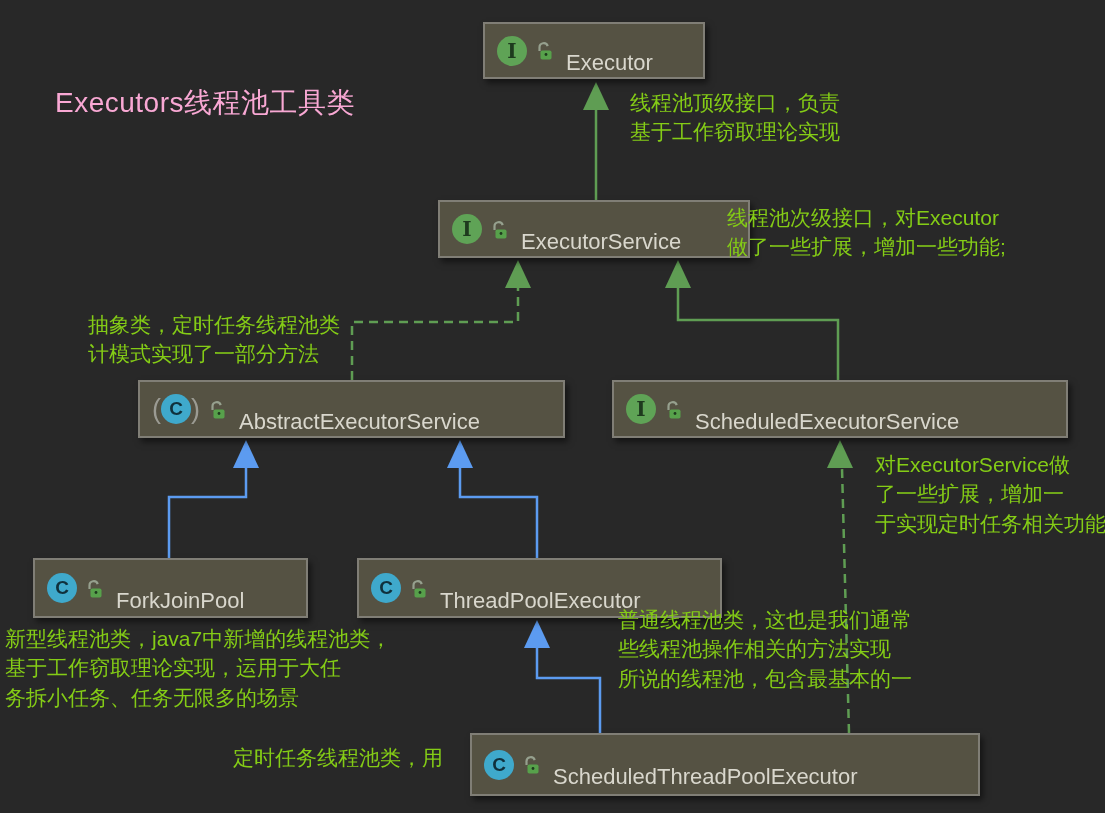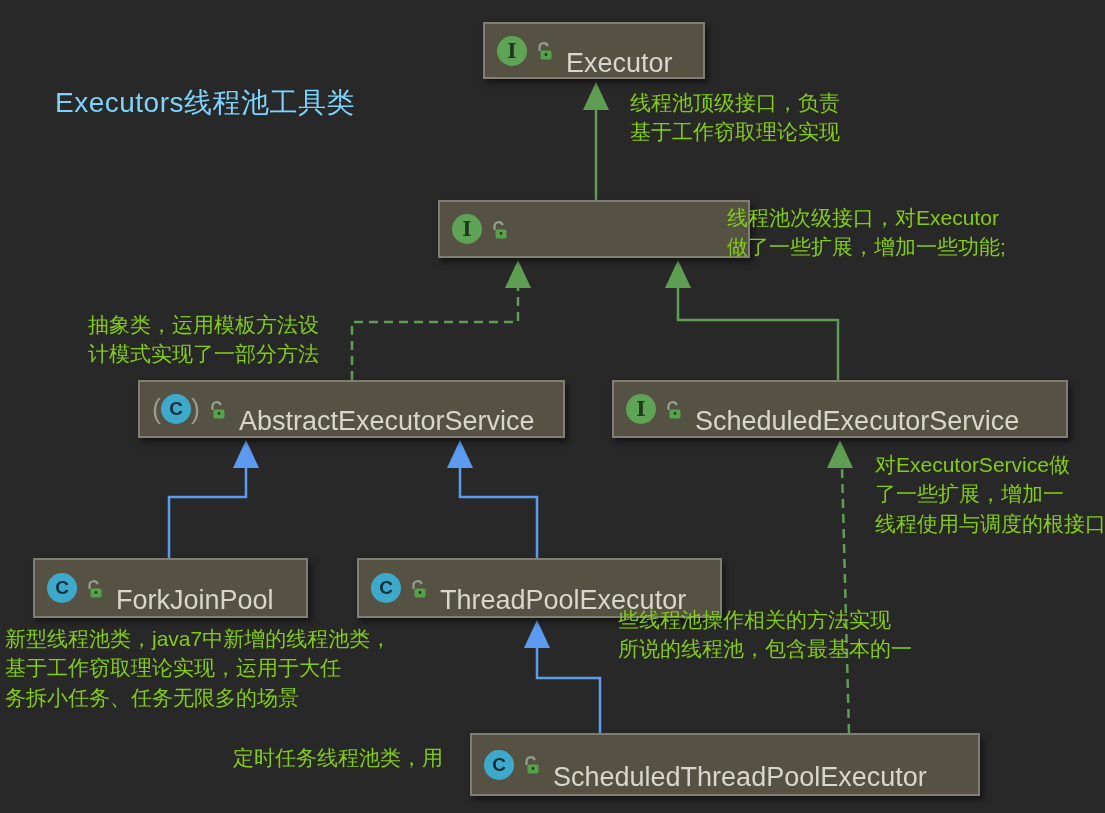--- a/index.html
+++ b/index.html
@@ -5,31 +5,31 @@
   html,body{margin:0;padding:0;background:#282828;}
   #canvas{
     position:relative;width:1105px;height:813px;overflow:hidden;
     background:#282828;
     font-family:"Liberation Sans","DejaVu Sans",sans-serif;
   }
   #arrow-layer{position:absolute;left:0;top:0;width:1105px;height:813px;pointer-events:none;}
 
   .title{
     position:absolute;left:55px;top:84px;
-    color:#7dd3fc;font-size:28px;letter-spacing:.5px;white-space:nowrap;
+    color:#f9a8d4;font-size:28px;letter-spacing:.5px;white-space:nowrap;
   }
 
   .node{
     position:absolute;display:flex;align-items:center;box-sizing:border-box;
     background:#555243;border:2px solid #80randomness7e76;border:2px solid #807e76;
     box-shadow:3px 4px 6px rgba(0,0,0,.5);
     padding:0 12px;
   }
   .node .label{
-    color:#d9d7cd;font-size:27px;margin-left:11px;white-space:nowrap;margin-top:25px;
+    color:#d9d7cd;font-size:22px;margin-left:11px;white-space:nowrap;margin-top:25px;
   }
   .badge{
     width:30px;height:30px;border-radius:50%;flex:0 0 auto;
     display:flex;align-items:center;justify-content:center;font-weight:bold;
   }
   .badge.iface{background:#5fa356;color:#1e3a1e;font-family:"DejaVu Serif",serif;font-size:20px;}
   .badge.cls{background:#3fa9cc;color:#10303c;font-size:19px;}
   .paren{color:#9b9b93;font-size:27px;font-weight:400;line-height:1;flex:0 0 auto;}
   .lock{margin-left:8px;flex:0 0 auto;}
 
@@ -100,20 +100,21 @@
     <span class="label">Executor</span>
   </div>
 
   <div class="node" id="node-executor-service">
     <span class="badge iface">I</span>
     <svg class="lock" width="20" height="21" viewBox="0 0 20 21">
       <path d="M4.5 11 V7.5 a4.2 4.2 0 0 1 8.2 -1.4" fill="none" stroke="#96a08e" stroke-width="2.2"></path>
       <rect x="5.5" y="10.5" width="11" height="9" rx="1.8" fill="#57a14b"></rect>
       <circle cx="11" cy="14.5" r="1.4" fill="#1e3a1e"></circle>
     </svg>
+    <span class="label">ExecutorService</span>
   </div>
 
   <div class="node" id="node-abstract-executor-service">
     <span class="paren">(</span>
     <span class="badge cls">C</span>
     <span class="paren">)</span>
     <svg class="lock" width="20" height="21" viewBox="0 0 20 21">
       <path d="M4.5 11 V7.5 a4.2 4.2 0 0 1 8.2 -1.4" fill="none" stroke="#96a08e" stroke-width="2.2"></path>
       <rect x="5.5" y="10.5" width="11" height="9" rx="1.8" fill="#57a14b"></rect>
       <circle cx="11" cy="14.5" r="1.4" fill="#1e3a1e"></circle>
@@ -163,34 +164,35 @@
 
   <div class="anno" id="anno-executor">
     <div>线程池顶级接口，负责</div>
     <div>基于工作窃取理论实现</div>
   </div>
   <div class="anno" id="anno-executor-service">
     <div>线程池次级接口，对Executor</div>
     <div>做了一些扩展，增加一些功能;</div>
   </div>
   <div class="anno" id="anno-abstract-executor-service">
-    <div>抽象类，运用模板方法设</div>
+    <div>抽象类，定时任务线程池类</div>
     <div>计模式实现了一部分方法</div>
   </div>
   <div class="anno" id="anno-scheduled-executor-service">
     <div>对ExecutorService做</div>
     <div>了一些扩展，增加一</div>
-    <div>线程使用与调度的根接口</div>
+    <div>于实现定时任务相关功能</div>
   </div>
   <div class="anno" id="anno-fork-join-pool">
     <div>新型线程池类，java7中新增的线程池类，</div>
     <div>基于工作窃取理论实现，运用于大任</div>
     <div>务拆小任务、任务无限多的场景</div>
   </div>
   <div class="anno" id="anno-thread-pool-executor">
+    <div>普通线程池类，这也是我们通常</div>
     <div>些线程池操作相关的方法实现</div>
     <div>所说的线程池，包含最基本的一</div>
   </div>
   <div class="anno" id="anno-scheduled-thread-pool-executor">
     <div>定时任务线程池类，用</div>
   </div>
 
 </div>
 
 </body></html>

